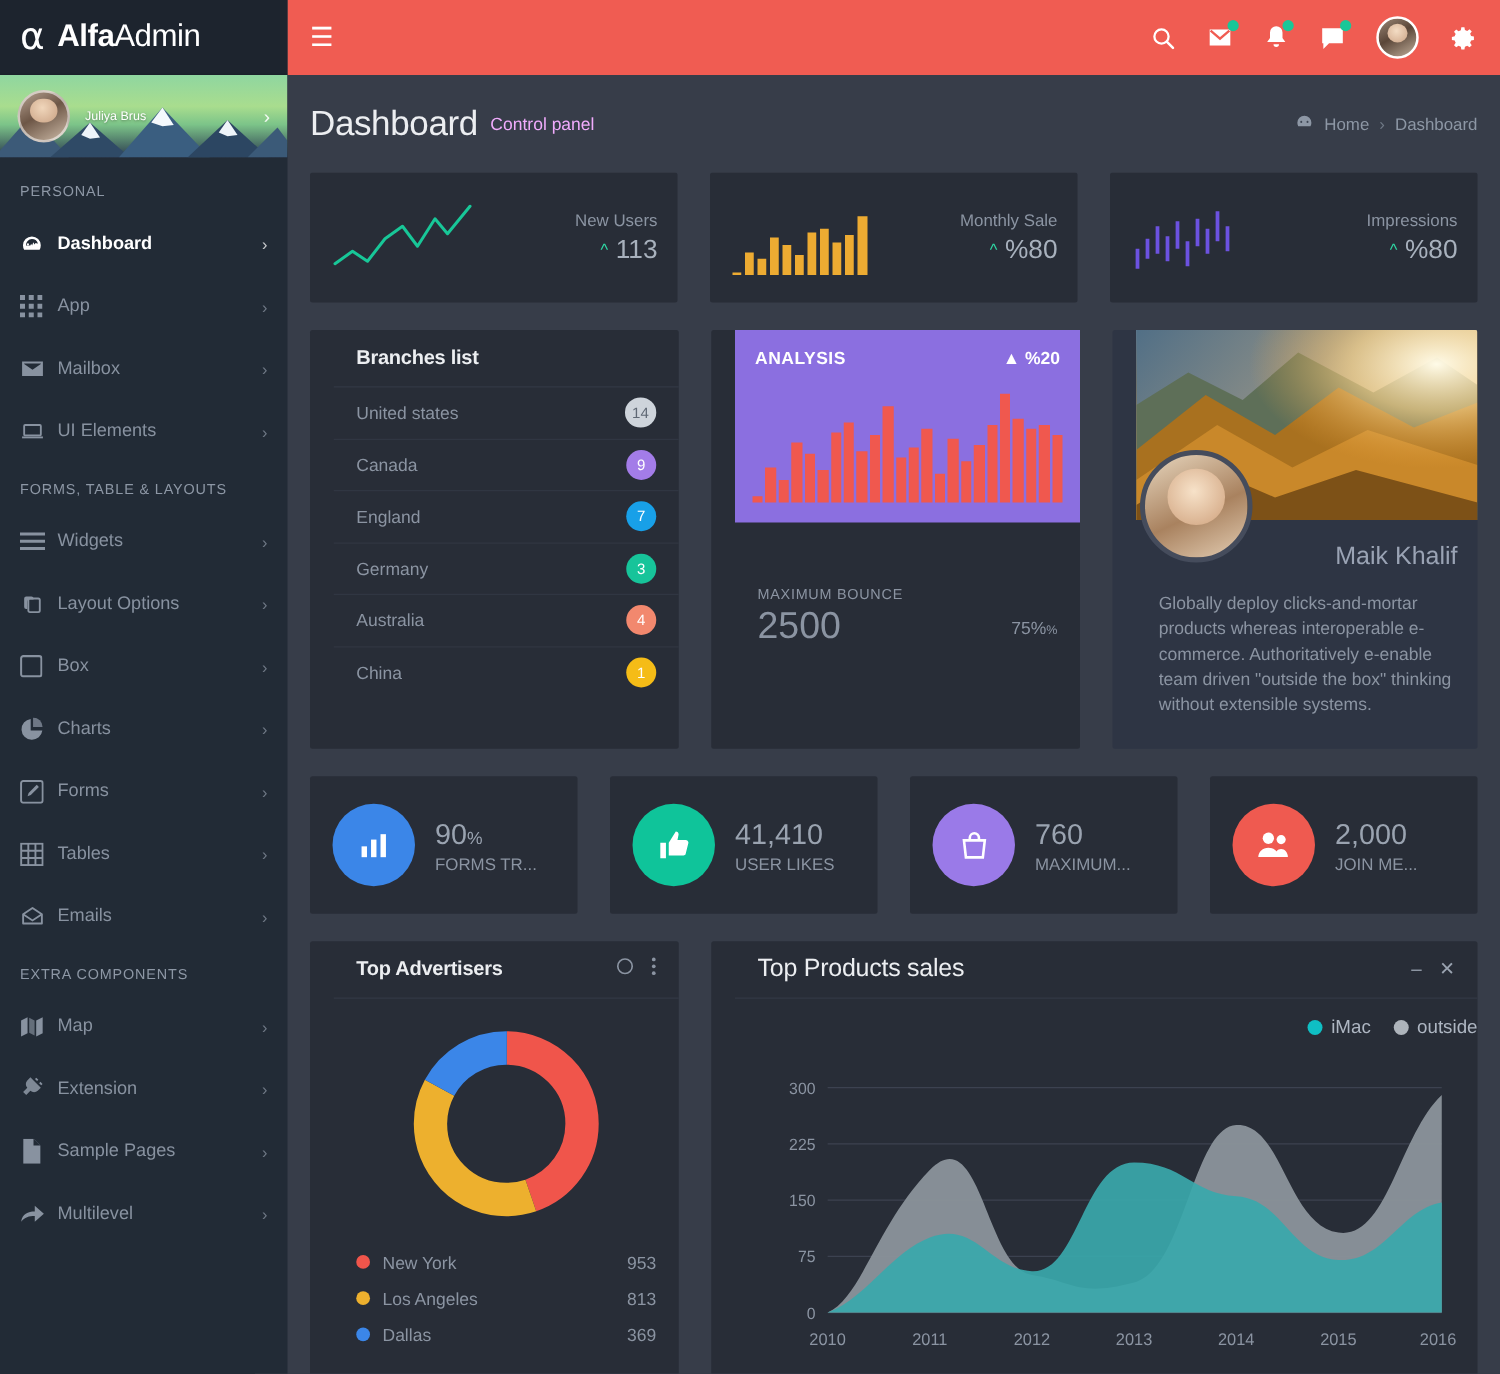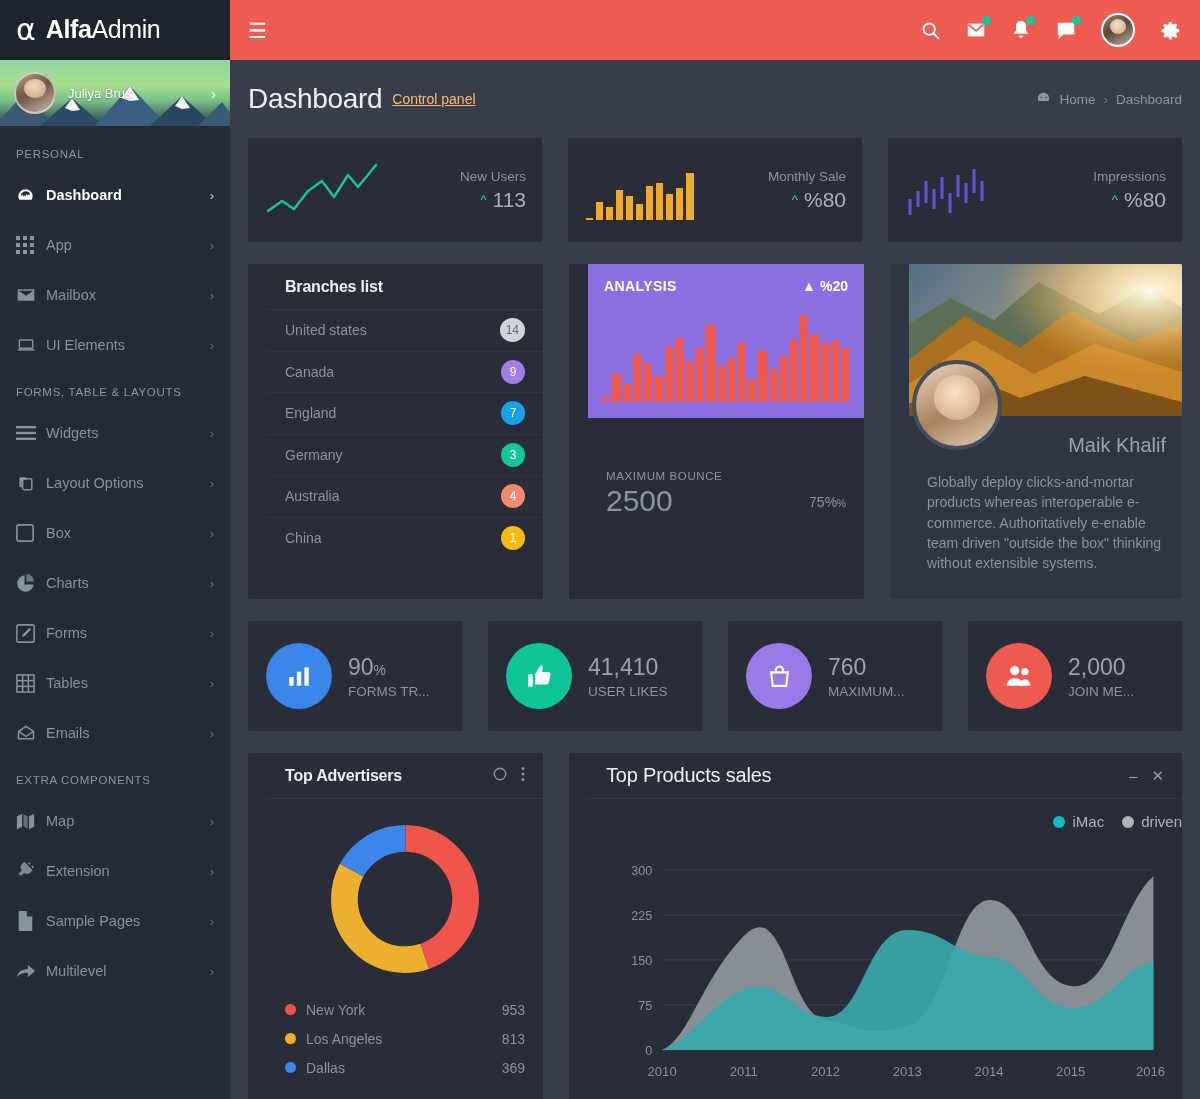--- a/index.html
+++ b/index.html
@@ -45,21 +45,21 @@
     background: linear-gradient(150deg,#b5a191,#6d5646 45%,#cbb9a6);
     border: 2px solid rgba(255,255,255,0.55);
     position: relative; z-index: 3; overflow: hidden; flex: none;
   }
   .user-avatar::after {
     content:""; position:absolute; left:22%; top:12%;
     width:56%; height:52%; border-radius:50%;
     background: radial-gradient(circle at 45% 38%, #f0d6bb, #c9a183);
   }
   .user-name {
-    position: relative; z-index: 3; color: #fff; font-size: 13px;
+    position: relative; z-index: 3; color: #fff; font-size: 10px;
     margin-left: 12px; text-shadow: 0 1px 2px rgba(0,0,0,.35);
   }
   .user-arrow {
     position: relative; z-index: 3; margin-left: auto;
     color: #fff; font-size: 15px; opacity: .9;
   }
 
   .nav { flex: 1; overflow: hidden; padding-top: 6px; }
   .nav-header {
     color: #8d97a5; font-size: 11.5px; letter-spacing: .7px;
@@ -101,21 +101,21 @@
     content:""; position:absolute; left:24%; top:14%;
     width:54%; height:50%; border-radius:50%;
     background: radial-gradient(circle at 45% 38%, #f3dcc4, #cda587);
   }
 
   .page-head {
     height: 78px; display: flex; align-items: center;
     padding: 0 18px 0 18px;
   }
   .page-title { font-size: 28px; color: #eceef1; font-weight: 400; letter-spacing: -.3px; }
-  .page-sub { font-size: 14px; color: #fdba74; margin-left: 10px; text-decoration: underline; }
+  .page-sub { font-size: 14px; color: #f0abfc; margin-left: 10px; }
   .breadcrumb { margin-left: auto; display: flex; align-items: center; gap: 8px;
     font-size: 13.5px; color: #8d97a5; }
   .breadcrumb .sep { color: #6f7986; }
   .breadcrumb a { color: #8d97a5; text-decoration: none; cursor: pointer; }
 
   .content { flex: 1; padding: 0 18px 14px 18px; overflow: hidden; }
   .row { display: flex; gap: 26px; margin-bottom: 22px; }
 
   .card { background: #282d37; border-radius: 2px; padding-left: 19px; }
 
@@ -801,21 +801,21 @@
             </div>
           </div>
 
           <div class="chart-legend">
             <div class="cl-item">
               <i class="cl-dot" style="background:#0fbfc4"></i>
               <span>iMac</span>
             </div>
             <div class="cl-item">
               <i class="cl-dot" style="background:#aeb4bb"></i>
-              <span>driven</span>
+              <span>outside</span>
             </div>
           </div>
 
           <div style="padding:10px 14px 0 6px;">
             <svg width="100%" height="250" viewBox="0 0 590 250" preserveAspectRatio="none">
 
               <g stroke="#3c4250" stroke-width="1">
                 <line x1="70" y1="30" x2="575" y2="30"></line>
                 <line x1="70" y1="75" x2="575" y2="75"></line>
                 <line x1="70" y1="120" x2="575" y2="120"></line>

